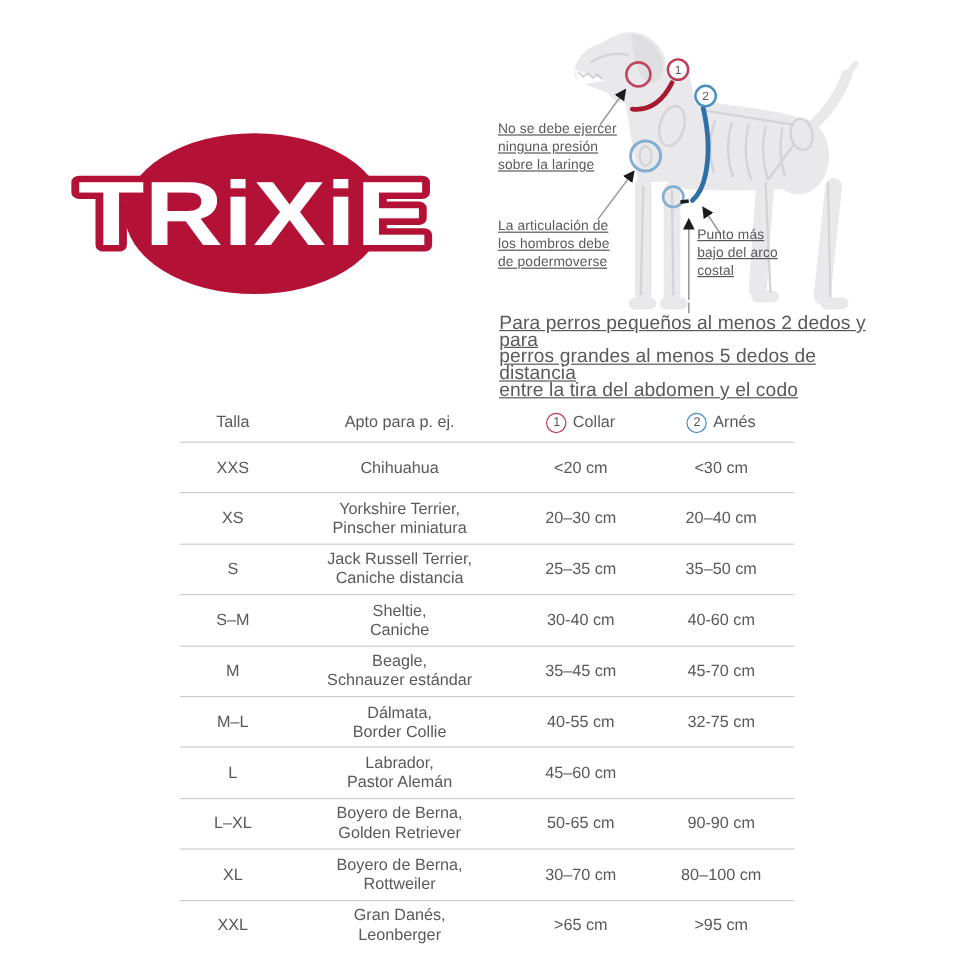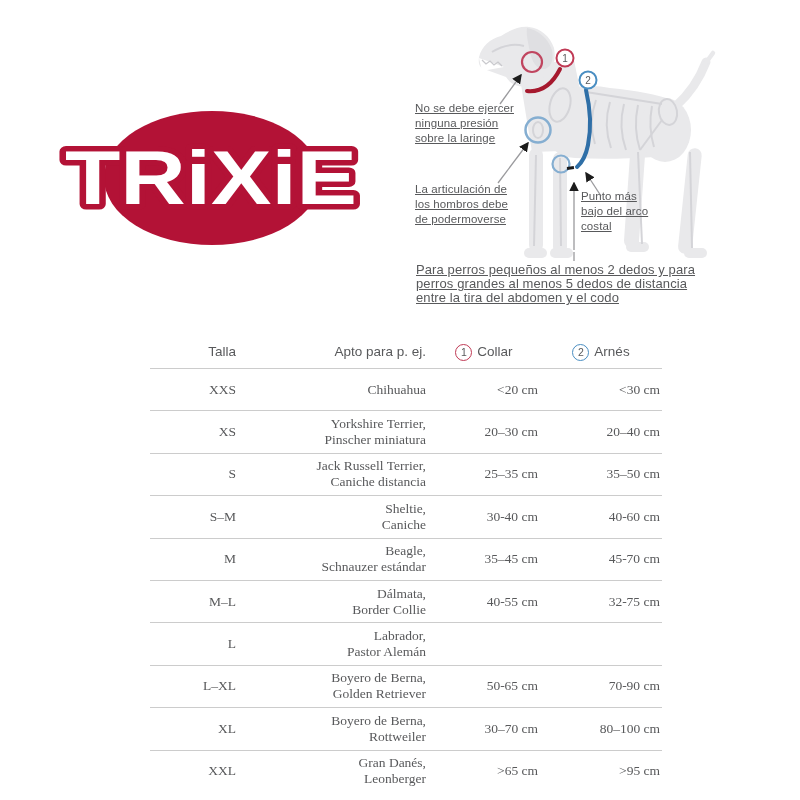--- a/index.html
+++ b/index.html
@@ -11,28 +11,28 @@
   .logo { position:absolute; left:55px; top:100px; width:310px; height:160px; }
 
   
   .diagram { position:absolute; left:400px; top:0; width:400px; height:335px; }
   .diagram svg.dog { position:absolute; inset:0; }
   .ann { position:absolute; font-size:11.5px; line-height:15px; white-space:pre-line;
          color:#58595b; letter-spacing:.1px;text-decoration:underline; }
   .ann-larynx   { left:15px;  top:101px; }
   .ann-shoulder { left:15px;  top:182px; }
   .ann-rib      { left:181px; top:189px; }
-  .ann-bottom   { left:16px;  top:263px; font-size:13px; line-height:14px; width:310px; }
+  .ann-bottom   { left:16px;  top:263px; font-size:16px; line-height:14px; width:310px; }
 
   
   .size-table { position:absolute; left:150px; top:336px; width:512px; }
   .trow { display:grid; grid-template-columns:88px 190px 112px 122px; align-items:center; }
   .thead { min-height:32px; }
-  .tbody-row { min-height:42.4px; border-top:1px solid #cccccc;font-family:Liberation Serif, serif; }
-  .cell { text-align:right; font-size:13.5px; line-height:16px; padding:4px 2px;
+  .tbody-row { min-height:42.4px; border-top:1px solid #cccccc; }
+  .cell { text-align:center; font-size:13.5px; line-height:16px; padding:4px 2px;
           white-space:pre-line; }
   .cell.hd { font-size:13.5px; }
   .circle-num { display:inline-flex; width:17px; height:17px; border-radius:50%;
     align-items:center; justify-content:center; font-size:10.5px; color:#58595b;
     vertical-align:-3px; margin-right:5px; background:#fff; }
   .circle-num.red  { border:1.6px solid #c03a55; }
   .circle-num.blue { border:1.6px solid #4a8ec2; }
   .hd-flex { display:flex; align-items:center; justify-content:center; }
 </style>
 </head>
@@ -192,27 +192,28 @@
           <div class="cell">M–L</div>
           <div class="cell">Dálmata,
 Border Collie</div>
           <div class="cell">40-55 cm</div>
           <div class="cell">32-75 cm</div>
         </div>
         <div class="trow tbody-row">
           <div class="cell">L</div>
           <div class="cell">Labrador,
 Pastor Alemán</div>
+          <div class="cell">45–60 cm</div>
         </div>
         <div class="trow tbody-row">
           <div class="cell">L–XL</div>
           <div class="cell">Boyero de Berna,
 Golden Retriever</div>
           <div class="cell">50-65 cm</div>
-          <div class="cell">70-90 cm</div>
+          <div class="cell">90-90 cm</div>
         </div>
         <div class="trow tbody-row">
           <div class="cell">XL</div>
           <div class="cell">Boyero de Berna,
 Rottweiler</div>
           <div class="cell">30–70 cm</div>
           <div class="cell">80–100 cm</div>
         </div>
         <div class="trow tbody-row">
           <div class="cell">XXL</div>

